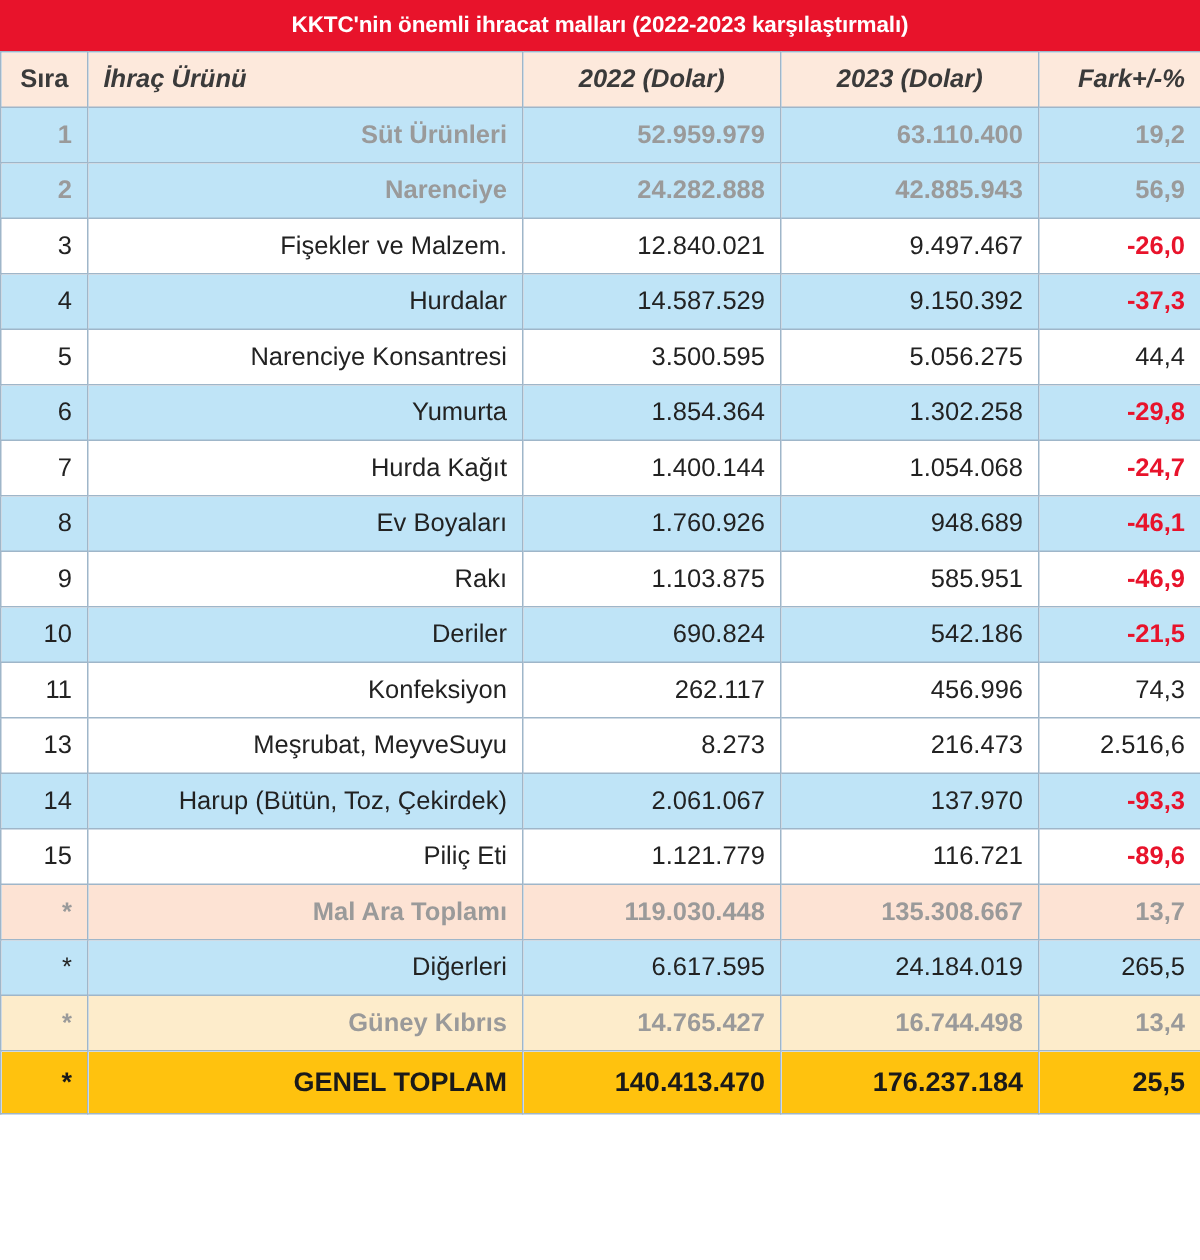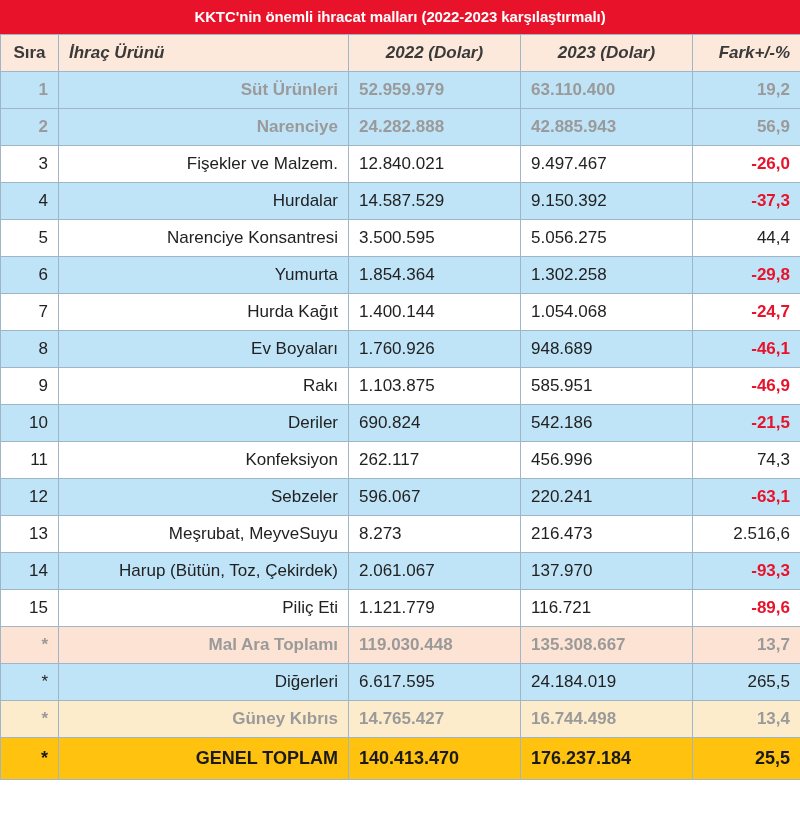--- a/index.html
+++ b/index.html
@@ -60,21 +60,21 @@
     height: 40px;
     border-color: #9fb6c9;
   }
   th.h-sira { text-align: center; font-style: normal; }
   th.h-urun { text-align: left; }
   th.h-2022, th.h-2023 { text-align: center; }
   th.h-fark { text-align: right; }
 
   td.sira { text-align: right; color: #222; }
   td.urun { text-align: right; color: #222; }
-  td.v2022, td.v2023 { text-align: left; color: #222; }
+  td.v2022, td.v2023 { text-align: right; color: #222; }
   td.fark { text-align: right; color: #222; padding-right: 14px; }
 
   tr.blue td { background: #bfe4f7; }
   tr.white td { background: #ffffff; }
   tr.peach td { background: #fde3d4; color: #9a9a9a; }
   tr.peach td.sira, tr.peach td.urun, tr.peach td.v2022, tr.peach td.v2023, tr.peach td.fark { color: #9a9a9a; font-weight: bold; }
   tr.cream td { background: #fdeccb; color: #9a9a9a; }
   tr.cream td.sira, tr.cream td.urun, tr.cream td.v2022, tr.cream td.v2023, tr.cream td.fark { color: #9a9a9a; font-weight: bold; }
   tr.total td {
     background: #ffc20e;
@@ -184,27 +184,20 @@
           <td class="v2023">542.186</td>
           <td class="fark neg">-21,5</td>
         </tr>
         <tr class="white">
           <td class="sira">11</td>
           <td class="urun">Konfeksiyon</td>
           <td class="v2022">262.117</td>
           <td class="v2023">456.996</td>
           <td class="fark">74,3</td>
         </tr>
-        <tr class="blue">
-          <td class="sira">12</td>
-          <td class="urun">Sebzeler</td>
-          <td class="v2022">596.067</td>
-          <td class="v2023">220.241</td>
-          <td class="fark neg">-63,1</td>
-        </tr>
         <tr class="white">
           <td class="sira">13</td>
           <td class="urun">Meşrubat, MeyveSuyu</td>
           <td class="v2022">8.273</td>
           <td class="v2023">216.473</td>
           <td class="fark">2.516,6</td>
         </tr>
         <tr class="blue">
           <td class="sira">14</td>
           <td class="urun">Harup (Bütün, Toz, Çekirdek)</td>

